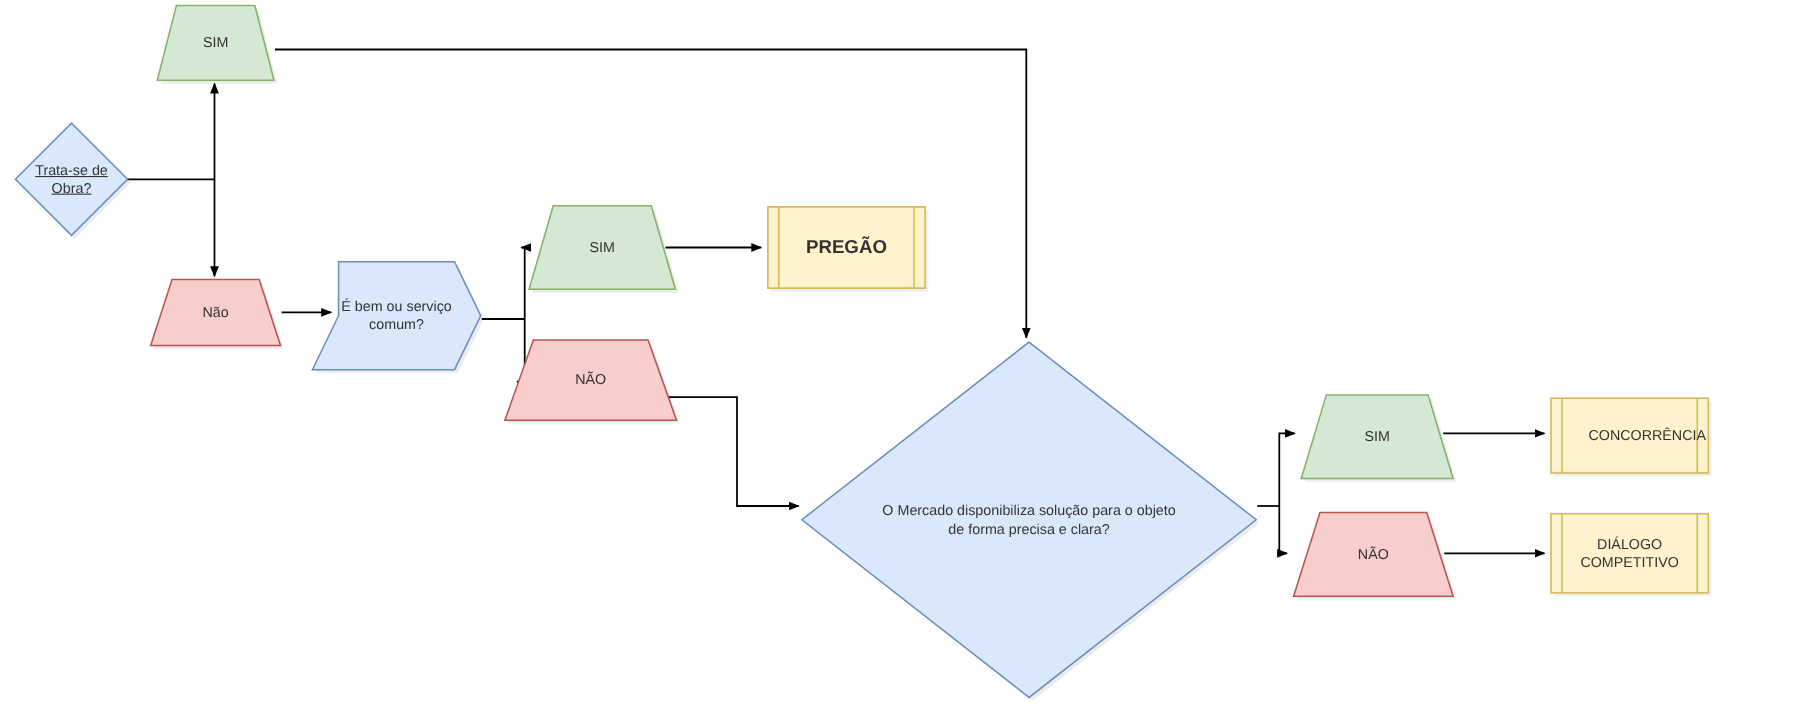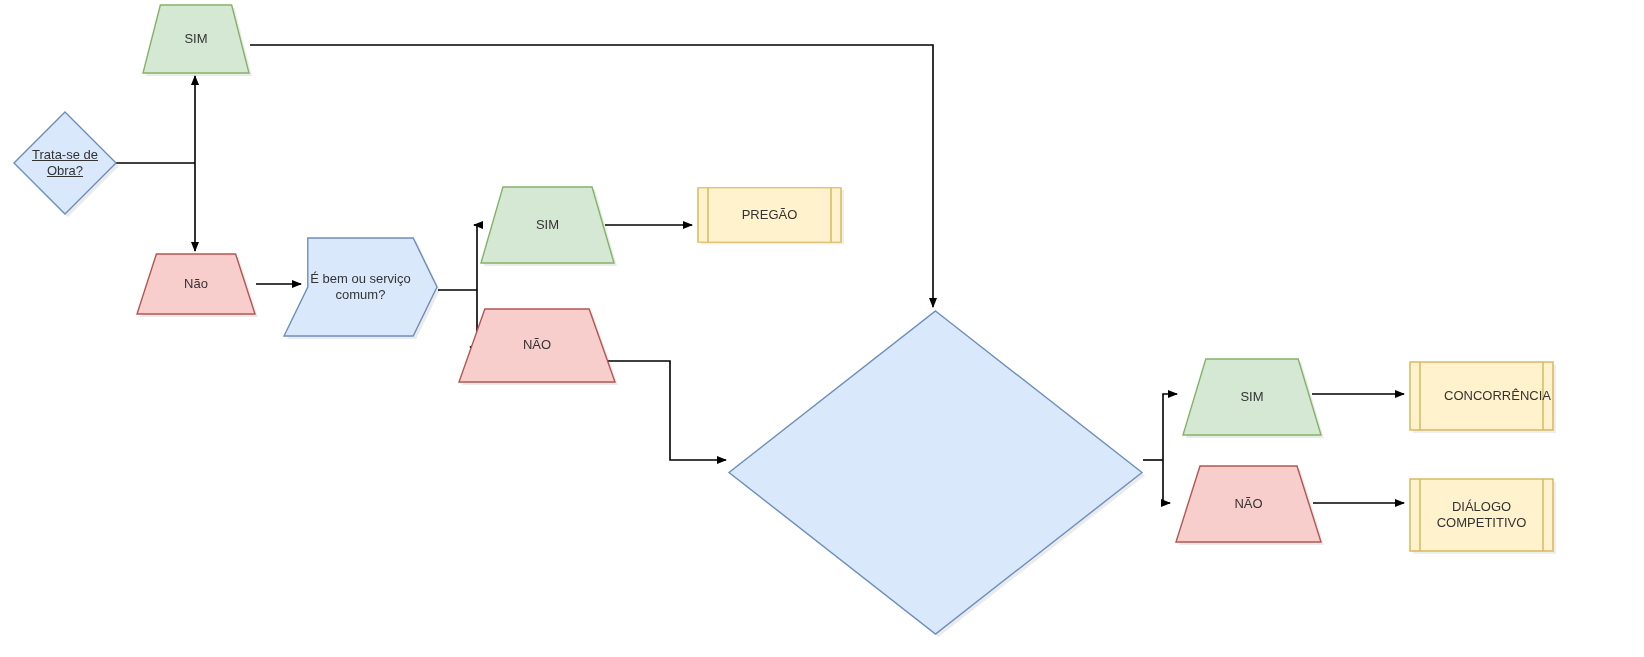--- a/index.html
+++ b/index.html
@@ -114,34 +114,36 @@
         </svg>
         <span class="lbl">SIM</span>
       </div>
       <div class="node" style="left: 458px; top: 308px; width: 158px; height: 75px; font-size: 13px; color: rgb(51, 51, 51);">
         <svg class="shape-svg" viewBox="0 0 158 75" preserveAspectRatio="none">
           <polygon points="26.860000000000003,1 131.14,1 157,74 1,74" fill="rgba(0,0,0,0.22)" transform="translate(3,3)" opacity="0.35"></polygon>
           <polygon points="26.860000000000003,1 131.14,1 157,74 1,74" fill="#f8cecc" stroke="#b85450" stroke-width="1.4"></polygon>
         </svg>
         <span class="lbl">NÃO</span>
       </div>
-      <div class="node" style="left: 697px; top: 187px; width: 145px; height: 56px; font-size: 13px; color: rgb(51, 51, 51);">
+      <div class="node" style="left: 697px; top: 187px; width: 145px; height: 76px; font-size: 17px; color: rgb(51, 51, 51); font-weight: bold;">
         <svg class="shape-svg" viewBox="0 0 145 72" preserveAspectRatio="none">
           <rect x="4" y="4" width="143" height="70" fill="rgba(0,0,0,0.22)" opacity="0.3"></rect>
           <rect x="1" y="1" width="143" height="70" fill="#fff2cc" stroke="#d6b656" stroke-width="1.4"></rect>
           <line x1="11" y1="1" x2="11" y2="71" stroke="#d6b656" stroke-width="1.4"></line>
           <line x1="134" y1="1" x2="134" y2="71" stroke="#d6b656" stroke-width="1.4"></line>
         </svg>
         <span class="lbl">PREGÃO</span>
       </div>
       <div class="node" style="left: 728px; top: 310px; width: 415px; height: 325px; font-size: 13px; color: rgb(51, 51, 51);">
         <svg class="shape-svg" viewBox="0 0 415 325" preserveAspectRatio="none">
           <polygon points="207.5,1 414,162.5 207.5,324 1,162.5" fill="rgba(0,0,0,0.22)" transform="translate(3,3)" opacity="0.35"></polygon>
           <polygon points="207.5,1 414,162.5 207.5,324 1,162.5" fill="#dae8fc" stroke="#6c8ebf" stroke-width="1.4"></polygon>
         </svg>
+        <span class="lbl">O Mercado disponibiliza solução para o objeto
+de forma precisa e clara?</span>
       </div>
       <div class="node" style="left: 1182px; top: 358px; width: 140px; height: 78px; font-size: 13px; color: rgb(51, 51, 51);">
         <svg class="shape-svg" viewBox="0 0 140 78" preserveAspectRatio="none">
           <polygon points="23.8,1 116.2,1 139,77 1,77" fill="rgba(0,0,0,0.22)" transform="translate(3,3)" opacity="0.35"></polygon>
           <polygon points="23.8,1 116.2,1 139,77 1,77" fill="#d5e8d4" stroke="#82b366" stroke-width="1.4"></polygon>
         </svg>
         <span class="lbl">SIM</span>
       </div>
       <div class="node" style="left: 1175px; top: 465px; width: 147px; height: 78px; font-size: 13px; color: rgb(51, 51, 51);">
         <svg class="shape-svg" viewBox="0 0 147 78" preserveAspectRatio="none">
@@ -152,21 +154,21 @@
       </div>
       <div class="node" style="left: 1409px; top: 361px; width: 145px; height: 70px; font-size: 13px; color: rgb(51, 51, 51); padding-left: 32px;">
         <svg class="shape-svg" viewBox="0 0 145 70" preserveAspectRatio="none">
           <rect x="4" y="4" width="143" height="68" fill="rgba(0,0,0,0.22)" opacity="0.3"></rect>
           <rect x="1" y="1" width="143" height="68" fill="#fff2cc" stroke="#d6b656" stroke-width="1.4"></rect>
           <line x1="11" y1="1" x2="11" y2="69" stroke="#d6b656" stroke-width="1.4"></line>
           <line x1="134" y1="1" x2="134" y2="69" stroke="#d6b656" stroke-width="1.4"></line>
         </svg>
         <span class="lbl">CONCORRÊNCIA</span>
       </div>
-      <div class="node" style="left: 1409px; top: 478px; width: 145px; height: 74px; font-size: 13px; color: rgb(51, 51, 51); border-radius: 28px;">
+      <div class="node" style="left: 1409px; top: 466px; width: 145px; height: 74px; font-size: 13px; color: rgb(51, 51, 51); border-radius: 28px;">
         <svg class="shape-svg" viewBox="0 0 145 74" preserveAspectRatio="none">
           <rect x="4" y="4" width="143" height="72" fill="rgba(0,0,0,0.22)" opacity="0.3"></rect>
           <rect x="1" y="1" width="143" height="72" fill="#fff2cc" stroke="#d6b656" stroke-width="1.4"></rect>
           <line x1="11" y1="1" x2="11" y2="73" stroke="#d6b656" stroke-width="1.4"></line>
           <line x1="134" y1="1" x2="134" y2="73" stroke="#d6b656" stroke-width="1.4"></line>
         </svg>
         <span class="lbl">DIÁLOGO
 COMPETITIVO</span>
       </div>
     </div>

